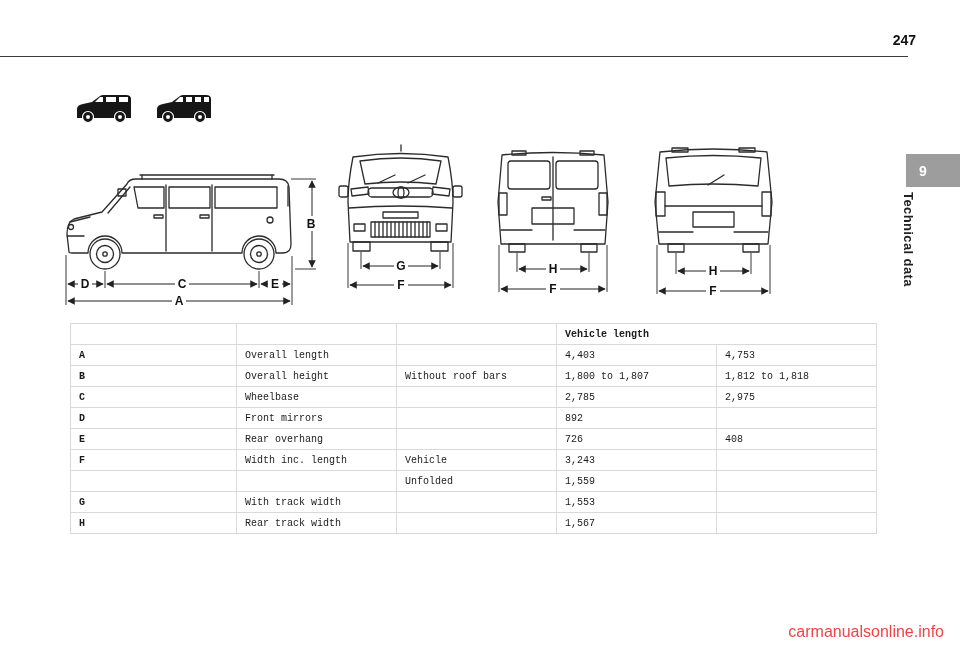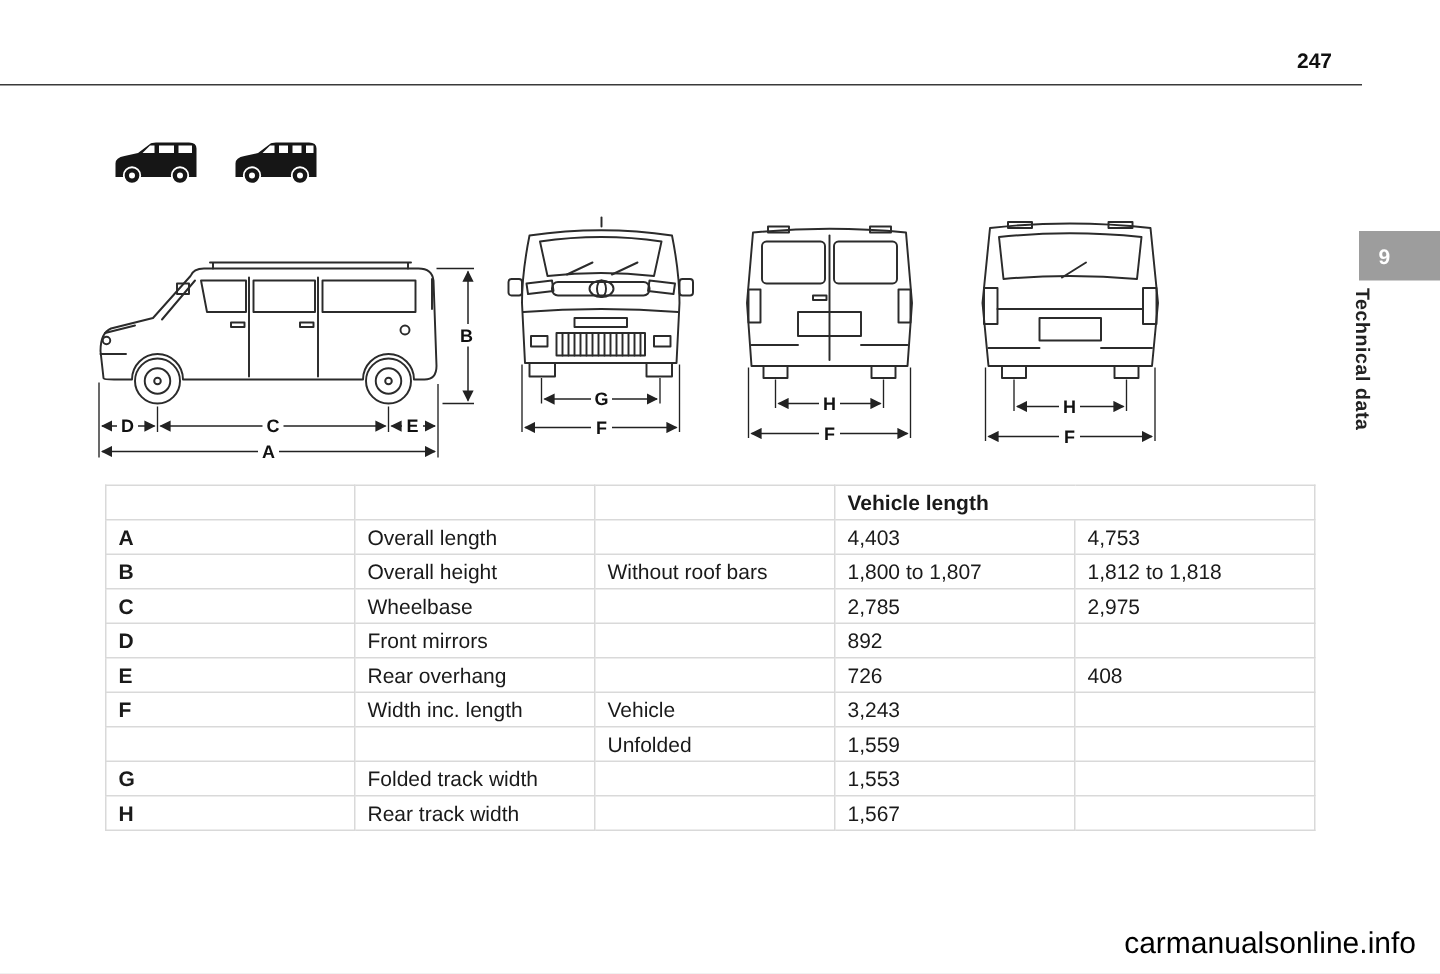--- a/index.html
+++ b/index.html
@@ -1,21 +1,21 @@
 <!DOCTYPE html>
 <html><head>
 <meta charset="utf-8">
 <style>
   * { margin:0; padding:0; box-sizing:border-box; }
   html,body { background:#e8e8e8; }
   body { font-family:"Liberation Sans", sans-serif; }
   .page { position:relative; width:960px; height:649px; background:#ffffff; overflow:hidden; margin:0 auto; }
 
   .top-rule { position:absolute; left:0; top:56px; width:908px; height:1px; background:#3a3a3a; }
-  .page-number { position:absolute; top:32px; right:72px; font-size:14px; font-weight:bold; color:#111; }
+  .page-number { position:absolute; top:32px; right:44px; font-size:14px; font-weight:bold; color:#111; }
 
   .van-icons { position:absolute; left:74px; top:92px; display:flex; gap:20px; }
 
   .diagram { position:absolute; }
   .d-side  { left:62px;  top:158px; }
   .d-front { left:338px; top:142px; }
   .d-rear1 { left:488px; top:142px; }
   .d-rear2 { left:646px; top:140px; }
 
   .car { fill:none; stroke:#2b2b2b; stroke-width:1.3; stroke-linejoin:round; stroke-linecap:round; }
@@ -23,26 +23,26 @@
   .dim { fill:none; stroke:#222; stroke-width:1; }
   .wbg { fill:#ffffff; stroke:none; }
   text.dimlabel { font-family:"Liberation Sans", sans-serif; font-weight:bold; font-size:12px; fill:#111; }
 
   .chapter-tab { position:absolute; right:0; top:154px; width:54px; height:33px; background:#9d9d9d;
                  color:#ffffff; font-weight:bold; font-size:14px; display:flex; align-items:center; padding-left:13px; }
   .chapter-title { position:absolute; right:44px; top:192px; writing-mode:vertical-rl; font-size:13px;
                    font-weight:bold; color:#222; letter-spacing:0.4px; }
 
   table.spec { position:absolute; left:70px; top:323px; width:806px; border-collapse:collapse;
-               table-layout:fixed; font-size:14px; color:#1a1a1a; }
+               table-layout:fixed; font-size:10px; color:#1a1a1a;font-family:Liberation Mono, monospace; }
   .spec td { border:1px solid #d9d9d9; padding:3px 8px; height:21px; vertical-align:middle;
              white-space:nowrap; overflow:hidden; }
   .spec td.b { font-weight:bold; }
 
-  .watermark { position:absolute; right:16px; bottom:8px; font-size:20px; color:#000000; }
+  .watermark { position:absolute; right:16px; bottom:8px; font-size:16px; color:#ef4444; }
 </style>
 </head>
 <body>
 
 <div class="page">
 
   <div class="top-rule"></div>
   <div class="page-number">247</div>
 
   <div class="van-icons">
@@ -288,21 +288,21 @@
       </tr>
       <tr>
         <td class="b"></td>
         <td></td>
         <td>Unfolded</td>
         <td>1,559</td>
         <td></td>
       </tr>
       <tr>
         <td class="b">G</td>
-        <td>Folded track width</td>
+        <td>With track width</td>
         <td></td>
         <td>1,553</td>
         <td></td>
       </tr>
       <tr>
         <td class="b">H</td>
         <td>Rear track width</td>
         <td></td>
         <td>1,567</td>
         <td></td>

